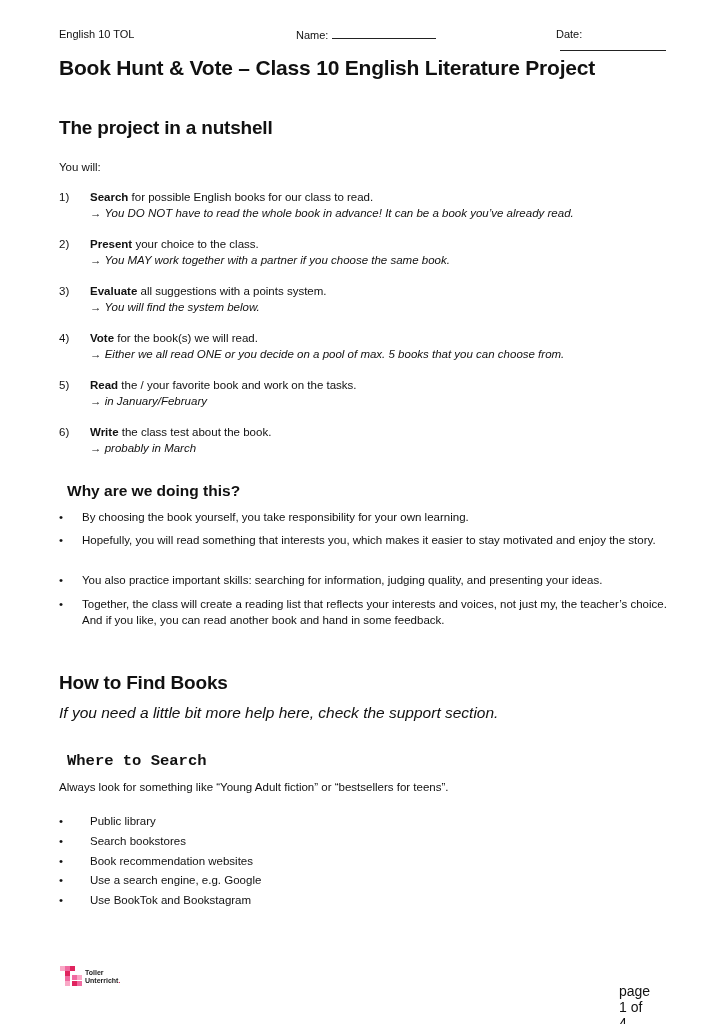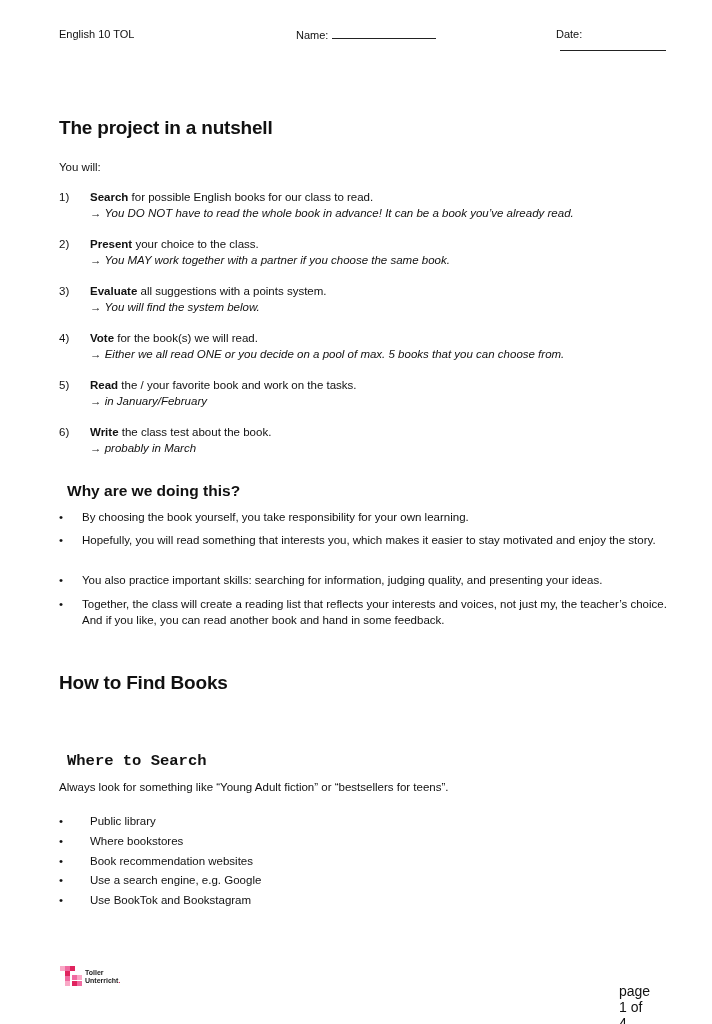--- a/index.html
+++ b/index.html
@@ -53,20 +53,21 @@
 <div class="page">
 
   <div class="hdr hdr-left">English 10 TOL</div>
   <div class="hdr hdr-mid">
     <span>Name:</span><span class="blank"></span>
   </div>
   <div class="hdr hdr-right">
     <span>Date:</span><span class="blank"></span>
   </div>
 
+  <h1 class="title">Book Hunt &amp; Vote – Class 10 English Literature Project</h1>
 
   <h2 style="top:117px;">The project in a nutshell</h2>
   <div class="txt" style="top:161px;">You will:</div>
 
   <div class="step" style="top:191px;">
     <span class="num">1)</span>
     <span class="line1"><b>Search</b><span> for possible English books for our class to read.</span></span>
     <span class="line2">→ You DO NOT have to read the whole book in advance! It can be a book you’ve already read.</span>
   </div>
   <div class="step" style="top:238px;">
@@ -108,31 +109,32 @@
   <div class="bul" style="top:572px;">
     <span class="dot">•</span>
     <span class="btxt">You also practice important skills: searching for information, judging quality, and presenting your ideas.</span>
   </div>
   <div class="bul" style="top:596px;">
     <span class="dot">•</span>
     <span class="btxt">Together, the class will create a reading list that reflects your interests and voices, not just my, the teacher’s choice. And if you like, you can read another book and hand in some feedback.</span>
   </div>
 
   <h2 style="top:672px;">How to Find Books</h2>
+  <div class="sub-it">If you need a little bit more help here, check the support section.</div>
 
   <h3 style="top:744px;font-family:Liberation Mono, monospace;">Where to Search</h3>
   <div class="txt it" style="top:781px;">Always look for something like “Young Adult fiction” or “bestsellers for teens”.</div>
 
   <div class="sbul" style="top:815px;">
     <span class="dot">•</span>
     <span class="btxt">Public library</span>
   </div>
   <div class="sbul" style="top:835px;">
     <span class="dot">•</span>
-    <span class="btxt">Where bookstores</span>
+    <span class="btxt">Search bookstores</span>
   </div>
   <div class="sbul" style="top:855px;">
     <span class="dot">•</span>
     <span class="btxt">Book recommendation websites</span>
   </div>
   <div class="sbul" style="top:874px;">
     <span class="dot">•</span>
     <span class="btxt">Use a search engine, e.g. Google</span>
   </div>
   <div class="sbul" style="top:894px;">

